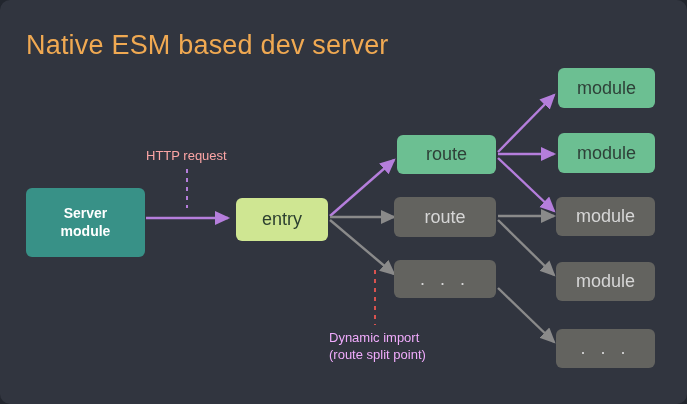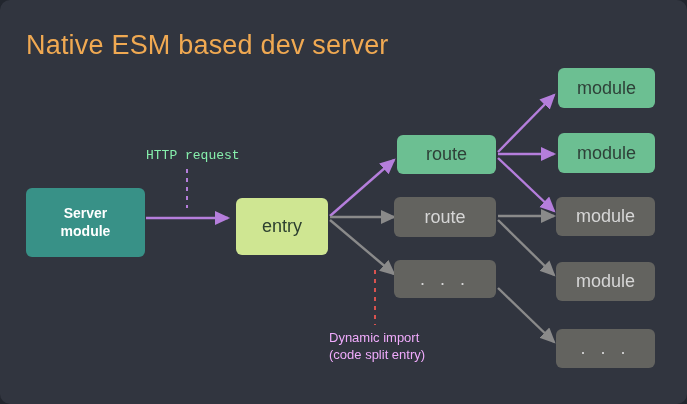--- a/index.html
+++ b/index.html
@@ -61,21 +61,21 @@
   }
   .node.dots {
     letter-spacing: 5px;
   }
   .edge-label {
     position: absolute;
     font-size: 13px;
     white-space: nowrap;
     line-height: 1.3;
   }
-  .edge-label.purple { color: #86efac; font-family: Liberation Mono, monospace; }
+  .edge-label.purple { color: #fca5a5; }
   .edge-label.red { color: #f0abfc; }
   svg.wires {
     position: absolute;
     left: 0;
     top: 0;
     width: 687px;
     height: 404px;
     pointer-events: none;
   }
 </style>
@@ -119,21 +119,21 @@
     <line x1="498" y1="288" x2="554" y2="342" stroke="#8a8a8a" stroke-width="2.4" marker-end="url(#arrow-gray)"></line>
 
     <line x1="375" y1="270" x2="375" y2="325" stroke="#d9534f" stroke-width="2" stroke-dasharray="4 5"></line>
   </svg>
 
   <div class="node teal" style="left:26px; top:188px; width:119px; height:69px; flex-direction:column;">
     <span>Server</span>
     <span>module</span>
   </div>
 
-  <div class="node lime" style="left:236px; top:198px; width:92px; height:57px;">
+  <div class="node lime" style="left:236px; top:198px; width:92px; height:43px;">
     <span>entry</span>
   </div>
 
   <div class="node green" style="left:397px; top:135px; width:99px; height:39px;">
     <span>route</span>
   </div>
   <div class="node gray" style="left:394px; top:197px; width:102px; height:40px;">
     <span>route</span>
   </div>
   <div class="node gray dots" style="left:394px; top:260px; width:102px; height:38px;">
@@ -153,16 +153,16 @@
     <span>module</span>
   </div>
   <div class="node gray dots" style="left:556px; top:329px; width:99px; height:39px;">
     <span>. . .</span>
   </div>
 
   <div class="edge-label purple" style="left:146px; top:148px;">HTTP request</div>
 
   <div class="edge-label red" style="left:329px; top:330px;">
     <div>Dynamic import</div>
-    <div>(code split entry)</div>
+    <div>(route split point)</div>
   </div>
 
 </div>
 
 </body></html>

